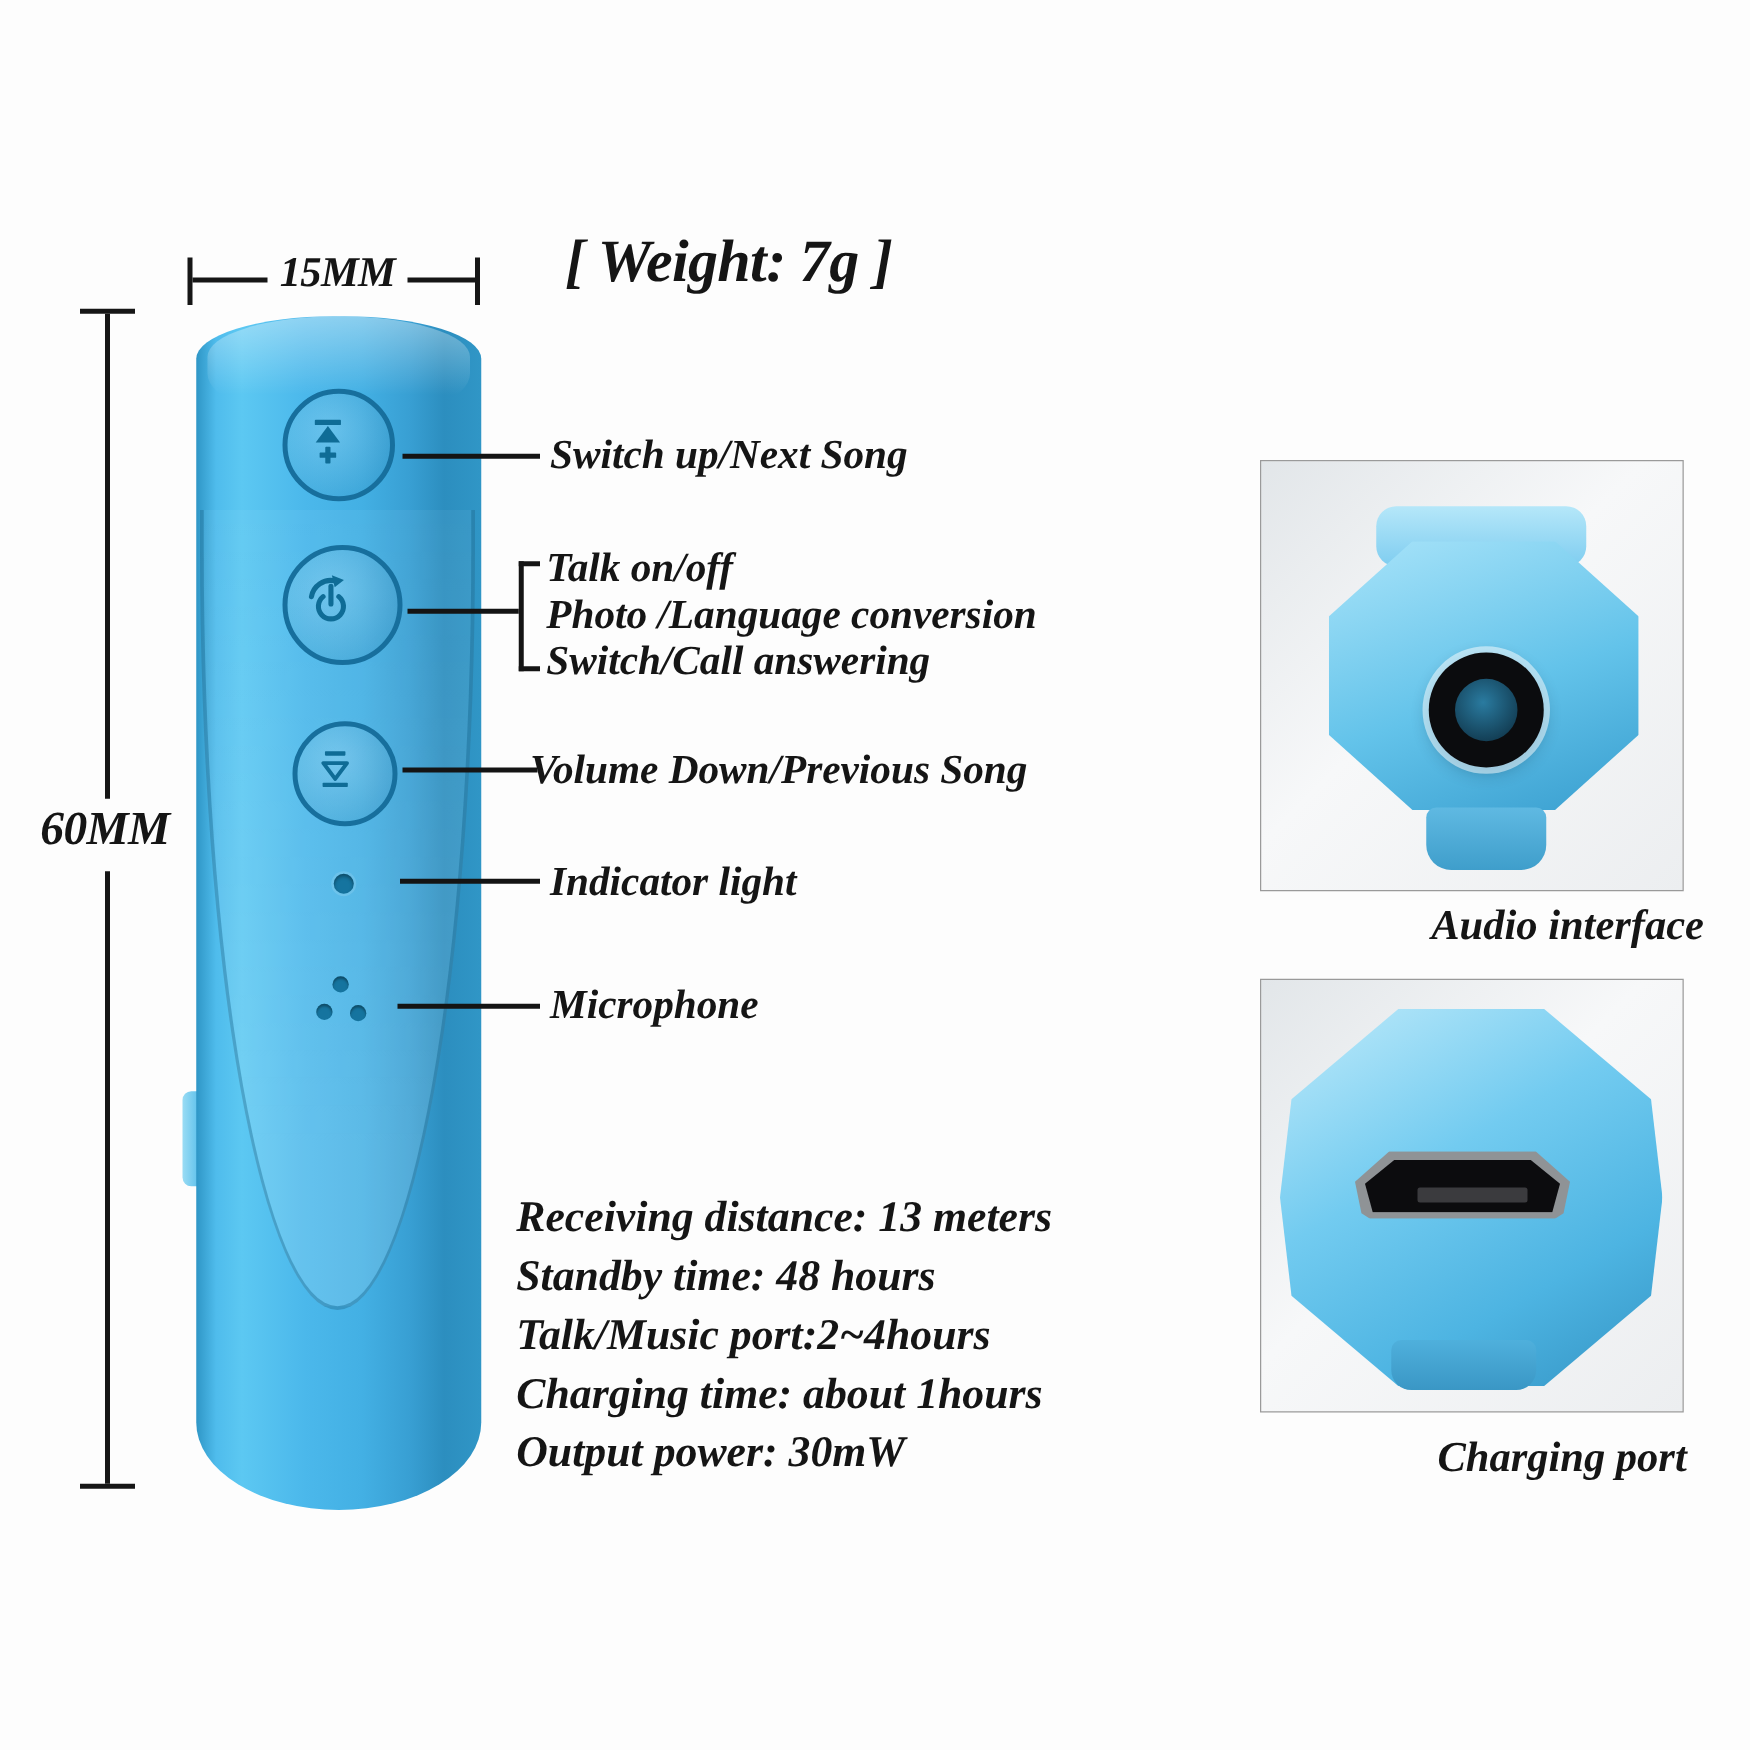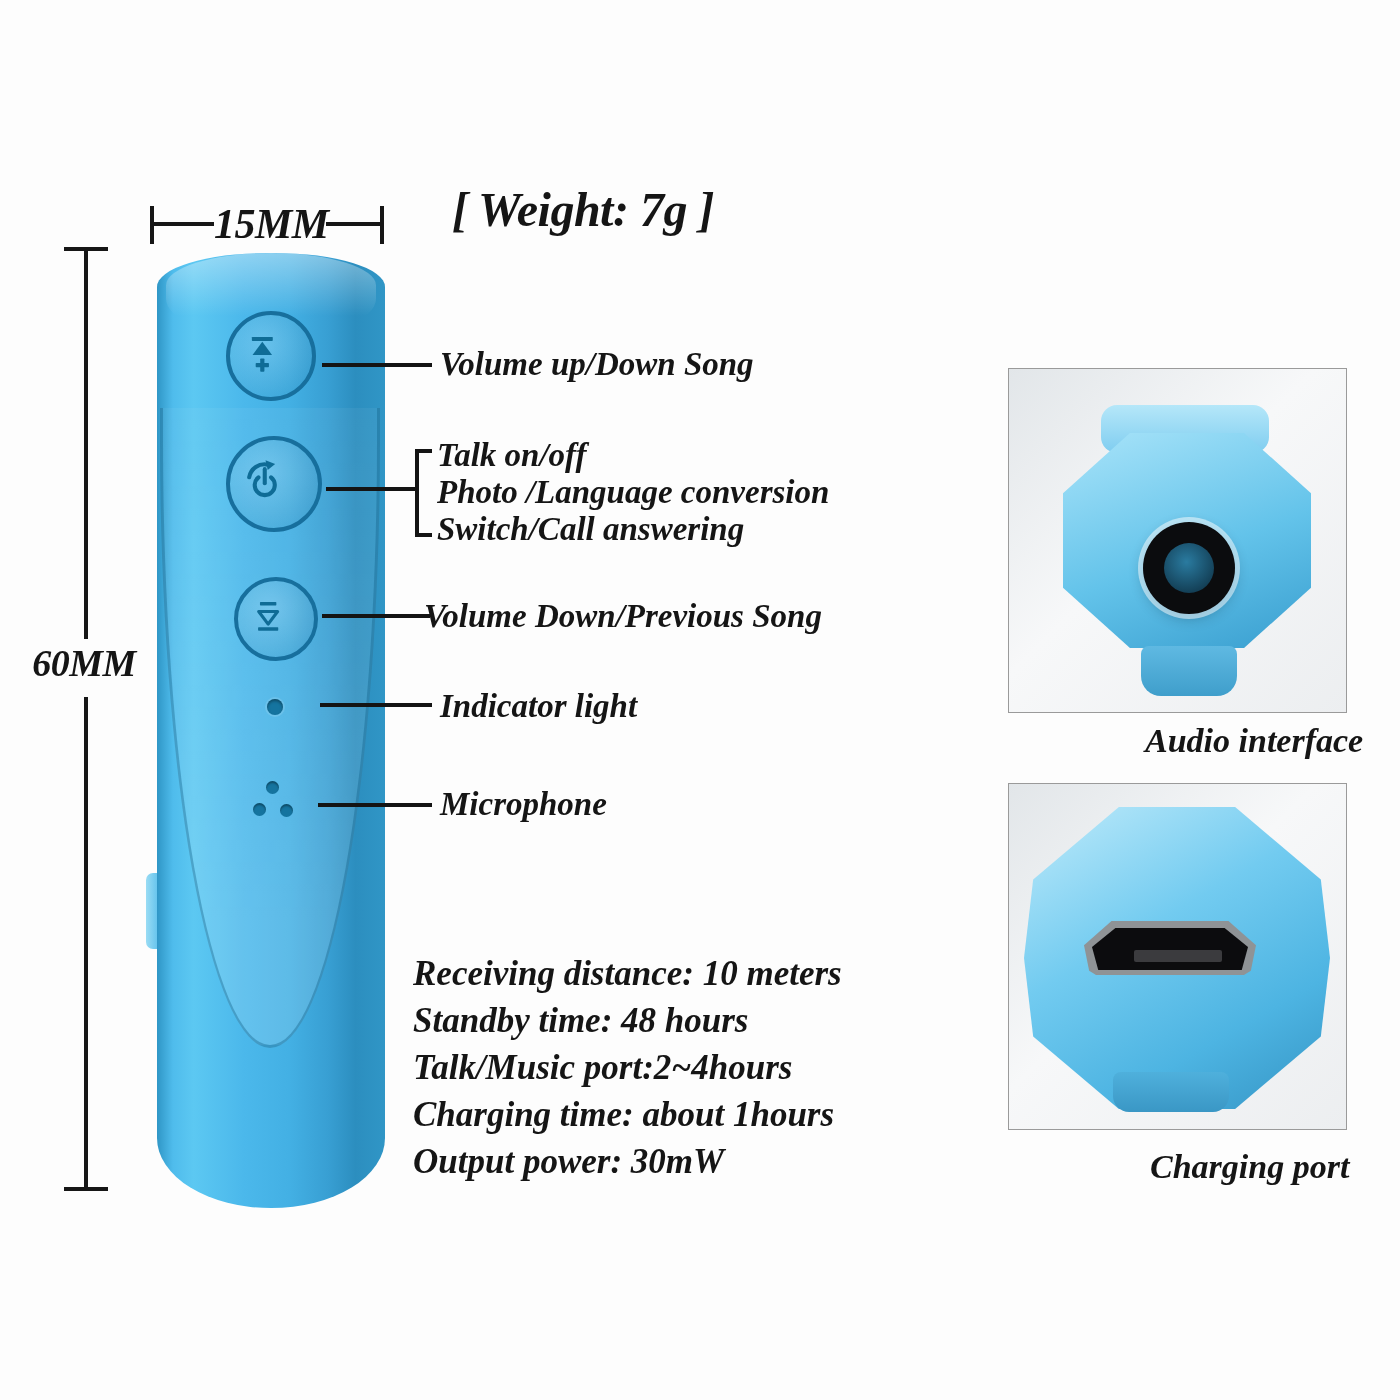--- a/index.html
+++ b/index.html
@@ -121,21 +121,21 @@
   .caption { position:absolute; font-size:34px; font-weight:bold; white-space:nowrap; }
 </style>
 </head>
 <body>
 
 <div class="canvas">
 
   <div>
     <div class="dline" style="left:150px;top:206px;width:4px;height:38px;"></div>
     <div class="dline" style="left:154px;top:222px;width:60px;height:4px;"></div>
-    <div class="txt" style="left:214px;top:200px;width:112px;font-size:42px;text-align:center;">15MM</div>
+    <div class="txt" style="left:214px;top:200px;width:112px;font-size:34px;text-align:center;">15MM</div>
     <div class="dline" style="left:326px;top:222px;width:56px;height:4px;"></div>
     <div class="dline" style="left:380px;top:206px;width:4px;height:38px;"></div>
   </div>
 
   <div class="txt" style="left:452px;top:182px;font-size:48px;">[ Weight: 7g ]</div>
 
   <div>
     <div class="dline" style="left:64px;top:247px;width:44px;height:4px;"></div>
     <div class="dline" style="left:84px;top:251px;width:4px;height:388px;"></div>
     <div class="txt" style="left:16px;top:641px;width:136px;font-size:38px;text-align:center;">60MM</div>
@@ -197,34 +197,34 @@
     </div>
   </div>
 
   <div class="lline" style="left:322px;top:363px;width:110px;"></div>
   <div class="lline" style="left:326px;top:487px;width:89px;"></div>
   <div class="lline" style="left:322px;top:614px;width:108px;"></div>
   <div class="lline" style="left:320px;top:703px;width:112px;"></div>
   <div class="lline" style="left:318px;top:803px;width:114px;"></div>
   <div class="bracket"></div>
 
-  <div class="lbl" style="left:440px;top:346px;">Volume up/Down Song</div>
+  <div class="lbl" style="left:440px;top:346px;">Switch up/Next Song</div>
 
   <div class="lbl power-block" style="left:437px;top:437px;">
     <div>Talk on/off</div>
     <div>Photo /Language conversion</div>
     <div>Switch/Call answering</div>
   </div>
 
   <div class="lbl" style="left:424px;top:598px;">Volume Down/Previous Song</div>
   <div class="lbl" style="left:440px;top:688px;">Indicator light</div>
   <div class="lbl" style="left:440px;top:786px;text-align:center;">Microphone</div>
 
   <div class="specs">
-    <div>Receiving distance: 10 meters</div>
+    <div>Receiving distance: 13 meters</div>
     <div>Standby time: 48 hours</div>
     <div>Talk/Music port:2~4hours</div>
     <div>Charging time: about 1hours</div>
     <div>Output power: 30mW</div>
   </div>
 
   <div class="panel panel-1">
     <div class="jack-bump"></div>
     <div class="jack-face"></div>
     <div class="jack-stub"></div>

